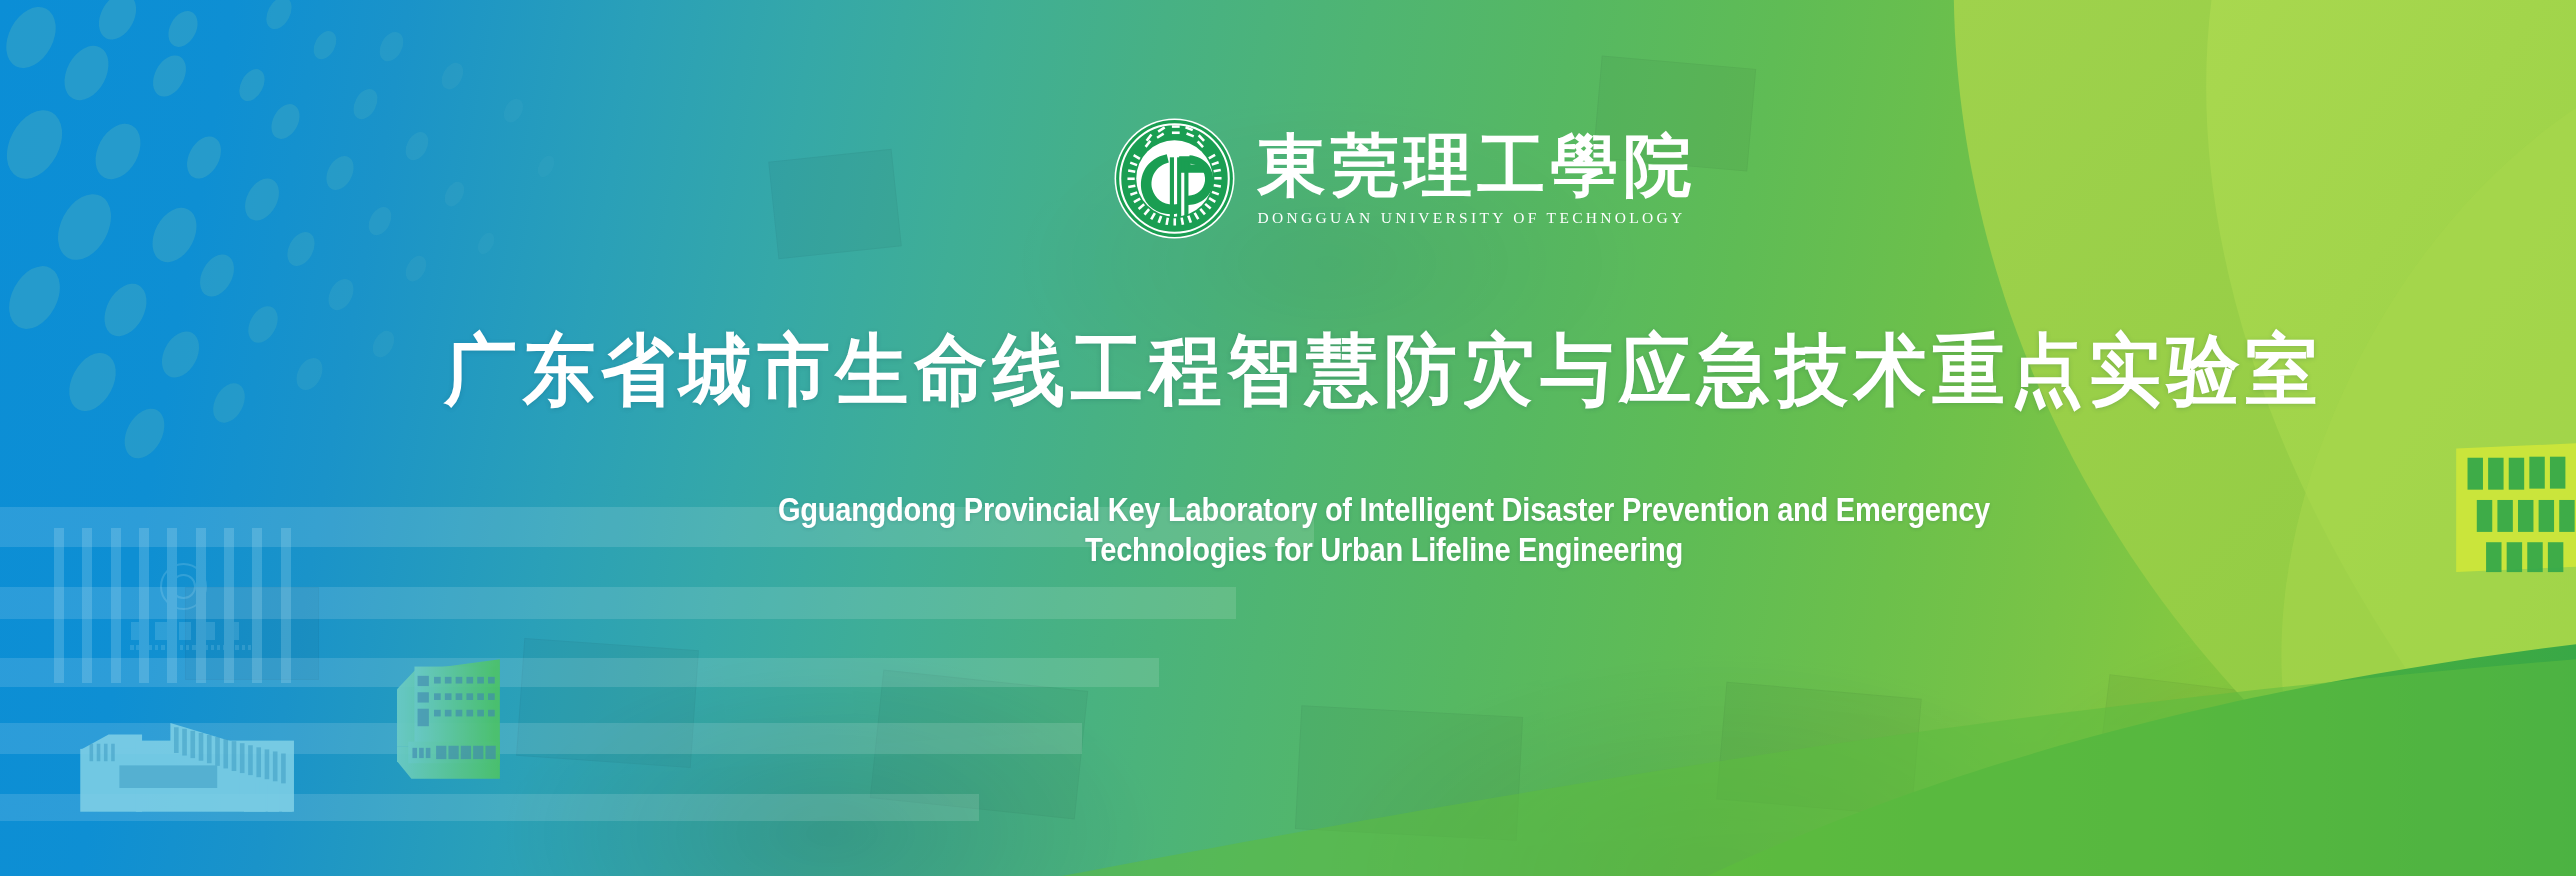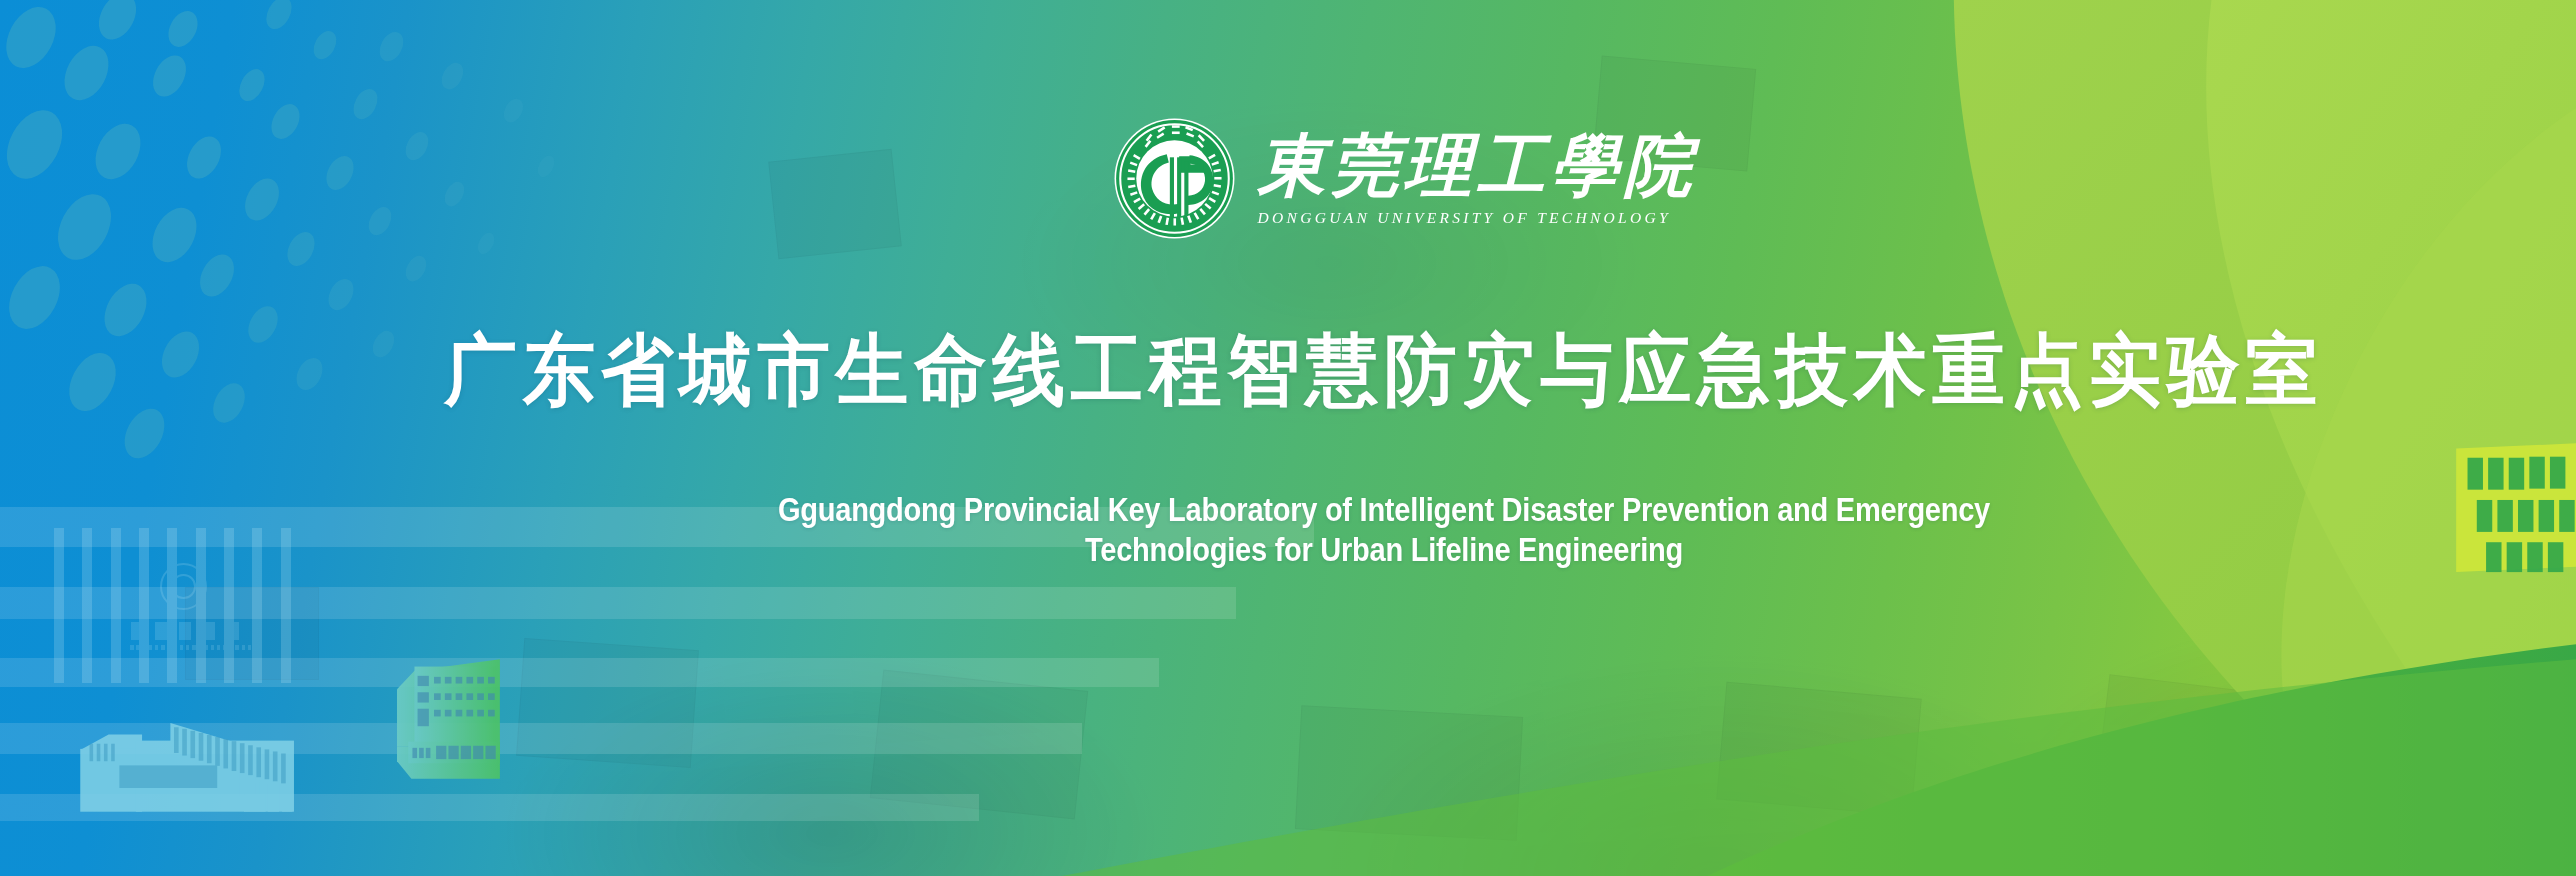--- a/index.html
+++ b/index.html
@@ -68,21 +68,21 @@
 
   
   .swoosh{position:absolute;}
 
   
   .logo-lockup{
     position:absolute;left:1113px;top:111px;width:567px;height:134px;
     display:flex;align-items:center;gap:21.6px;
   }
   .logo-mark{width:123px;height:123px;flex:0 0 auto;position:relative;}
-  .logo-text{display:flex;flex-direction:column;justify-content:center;padding-top:3.1px;font-style:italic;}
+  .logo-text{display:flex;flex-direction:column;justify-content:center;padding-top:3.1px;}
   .logo-cn{
     font-family:"Liberation Serif","DejaVu Serif",serif;
     font-size:68px;line-height:1.0;color:#fff;font-weight:700;
     letter-spacing:5.2px;white-space:nowrap;
   }
   .logo-en{
     font-family:"Liberation Serif","DejaVu Serif",serif;
     font-size:15.5px;color:#fff;letter-spacing:3.3px;white-space:nowrap;
     margin-top:8.2px;font-weight:400;
   }

